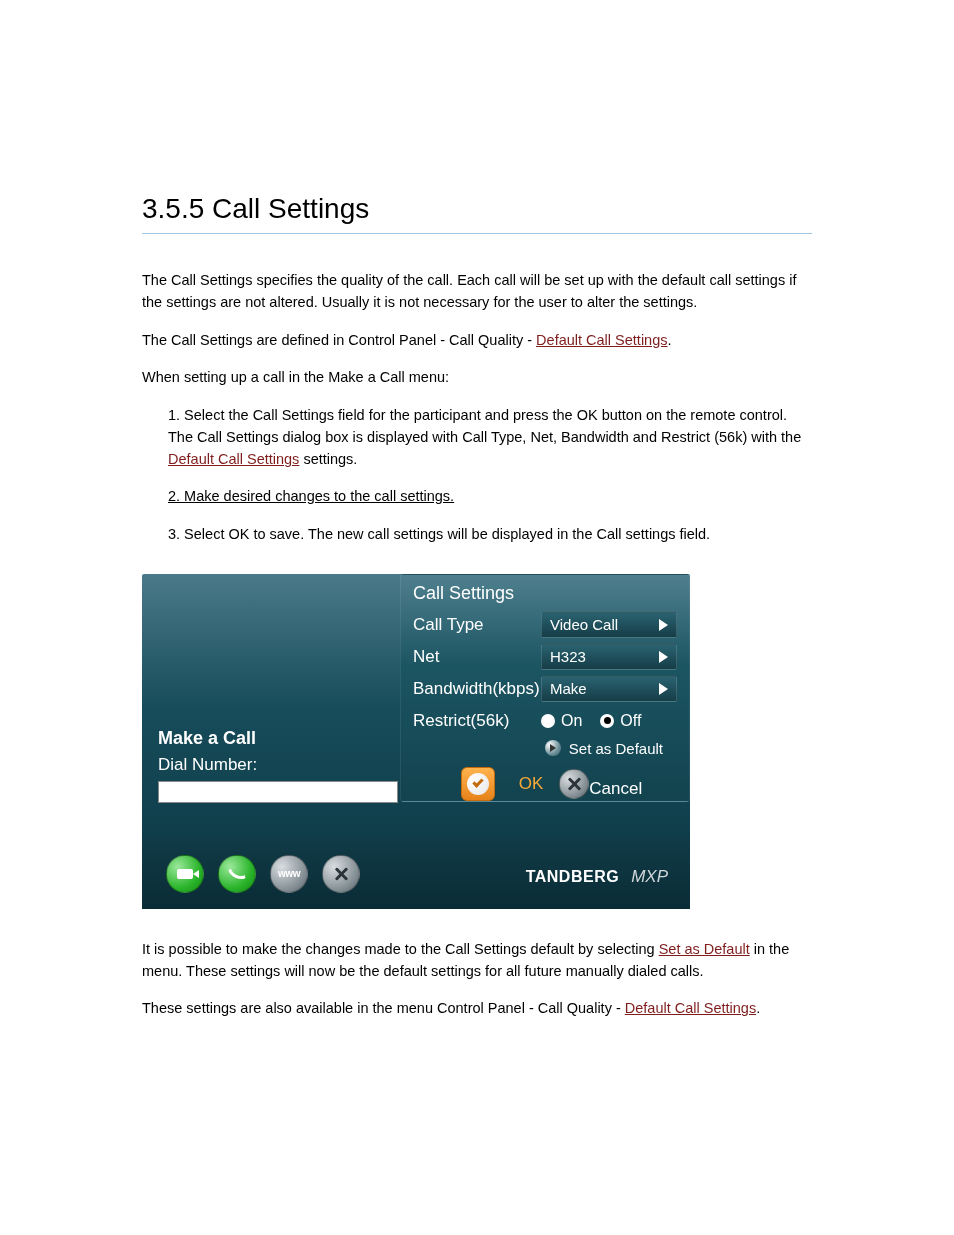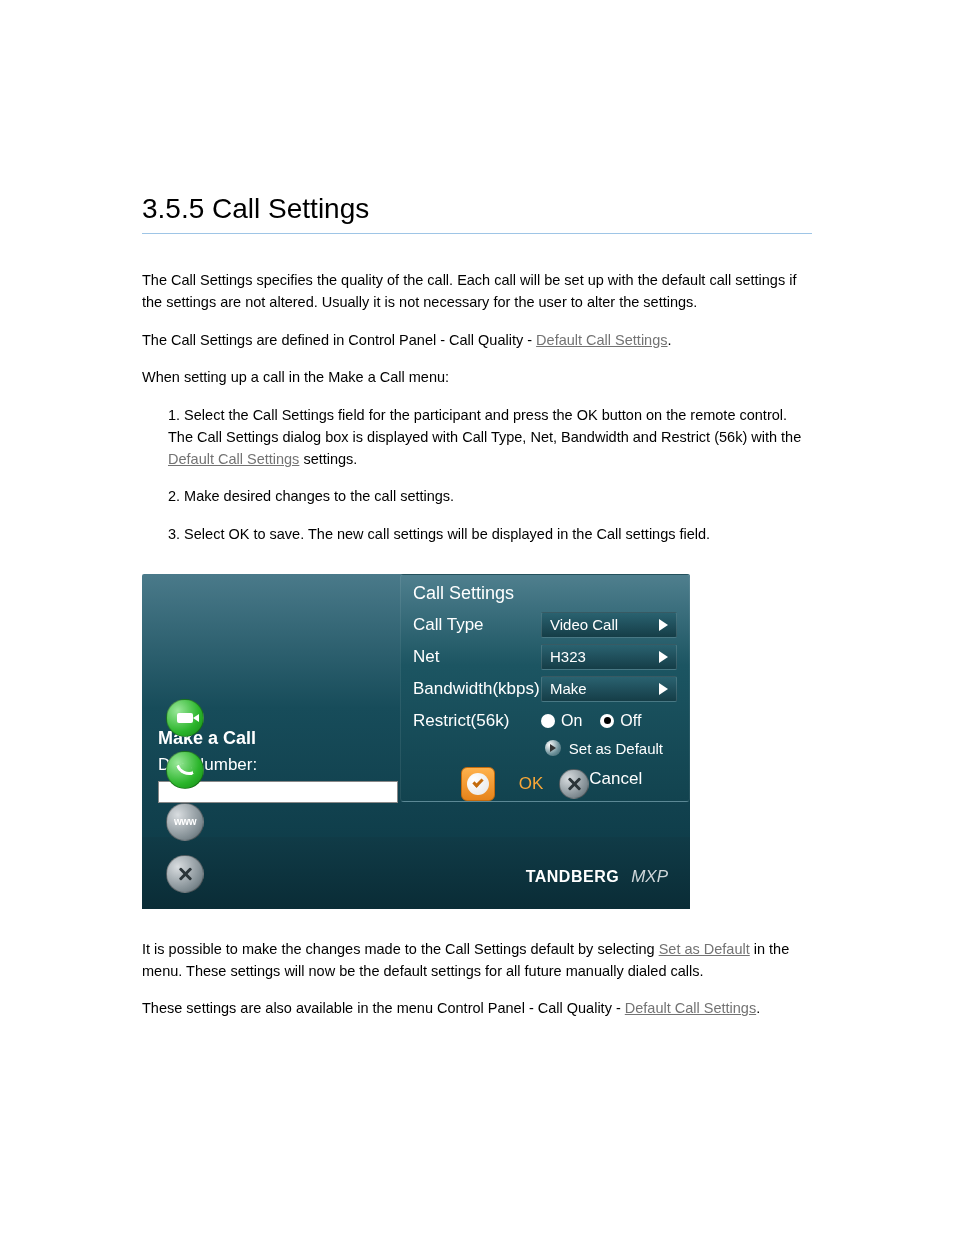--- a/index.html
+++ b/index.html
@@ -26,21 +26,21 @@
     border-top: 1px solid #9ec5e6;
     margin-bottom: 36px;
   }
   .body-text {
     font-size: 14.5px;
     line-height: 1.5;
     color: #000;
     margin-bottom: 16px;
   }
   .link {
-    color: #737373;
+    color: #7f1d1d;
     cursor: pointer;
   }
   .screenshot-wrap {
     margin: 28px 0 30px 0;
     position: relative;
   }
   .ui-panel {
     width: 548px;
     height: 335px;
     position: relative;
@@ -215,21 +215,21 @@
     border-bottom: 3px solid #c46b0d;
     transform: rotate(-45deg);
     margin-top: -3px;
   }
   .ok-label {
     color: #f7a737;
     font-size: 17px;
   }
   .cancel-btn {
     display: flex;
-    align-items: flex-start;
+    align-items: flex-end;
     cursor: pointer;
   }
   .round-icon {
     width: 30px; height: 30px;
     border-radius: 50%;
     background: radial-gradient(circle at 30% 30%, #d9dde0, #7e8a90 70%, #4d5a60);
     border: 1px solid rgba(0,0,0,0.3);
     display: flex;
     align-items: center;
     justify-content: center;
@@ -253,21 +253,20 @@
     font-size: 17px;
   }
   
   .toolbar {
     position: absolute;
     left: 24px;
     bottom: 16px;
     display: flex;
     gap: 14px;
     align-items: center;
-    flex-direction: column;
   }
   .toolbar .round-icon { width: 38px; height: 38px; }
   .green-icon {
     background: radial-gradient(circle at 30% 30%, #9be89b, #2bb52b 60%, #148814) !important;
   }
   .cam-glyph {
     width: 16px; height: 10px;
     background: #fff;
     border-radius: 2px;
     position: relative;
@@ -327,21 +326,21 @@
 
   <p class="body-text">
     <span>The Call Settings are defined in Control Panel - Call Quality - </span><a href="#" class="link">Default Call Settings</a><span>.</span>
   </p>
 
   <p class="body-text">When setting up a call in the Make a Call menu:</p>
 
   <p class="body-text" style="padding-left:26px;">
     <span>1. Select the Call Settings field for the participant and press the OK button on the remote control. The Call Settings dialog box is displayed with Call Type, Net, Bandwidth and Restrict (56k) with the </span><a href="#" class="link">Default Call Settings</a><span> settings.</span>
   </p>
-  <p class="body-text" style="padding-left:26px;">2. Make desired changes to the call settings.</p>
+  <p class="body-text" style="padding-left:26px;text-decoration:underline;">2. Make desired changes to the call settings.</p>
   <p class="body-text" style="padding-left:26px;">3. Select OK to save. The new call settings will be displayed in the Call settings field.</p>
 
   <div class="screenshot-wrap">
     <div class="ui-panel">
 
       <div class="make-call">
         <div class="make-call-title">Make a Call</div>
         <div class="dial-label">Dial Number:</div>
         <input class="dial-input" type="text" value="" style="">
       </div>

